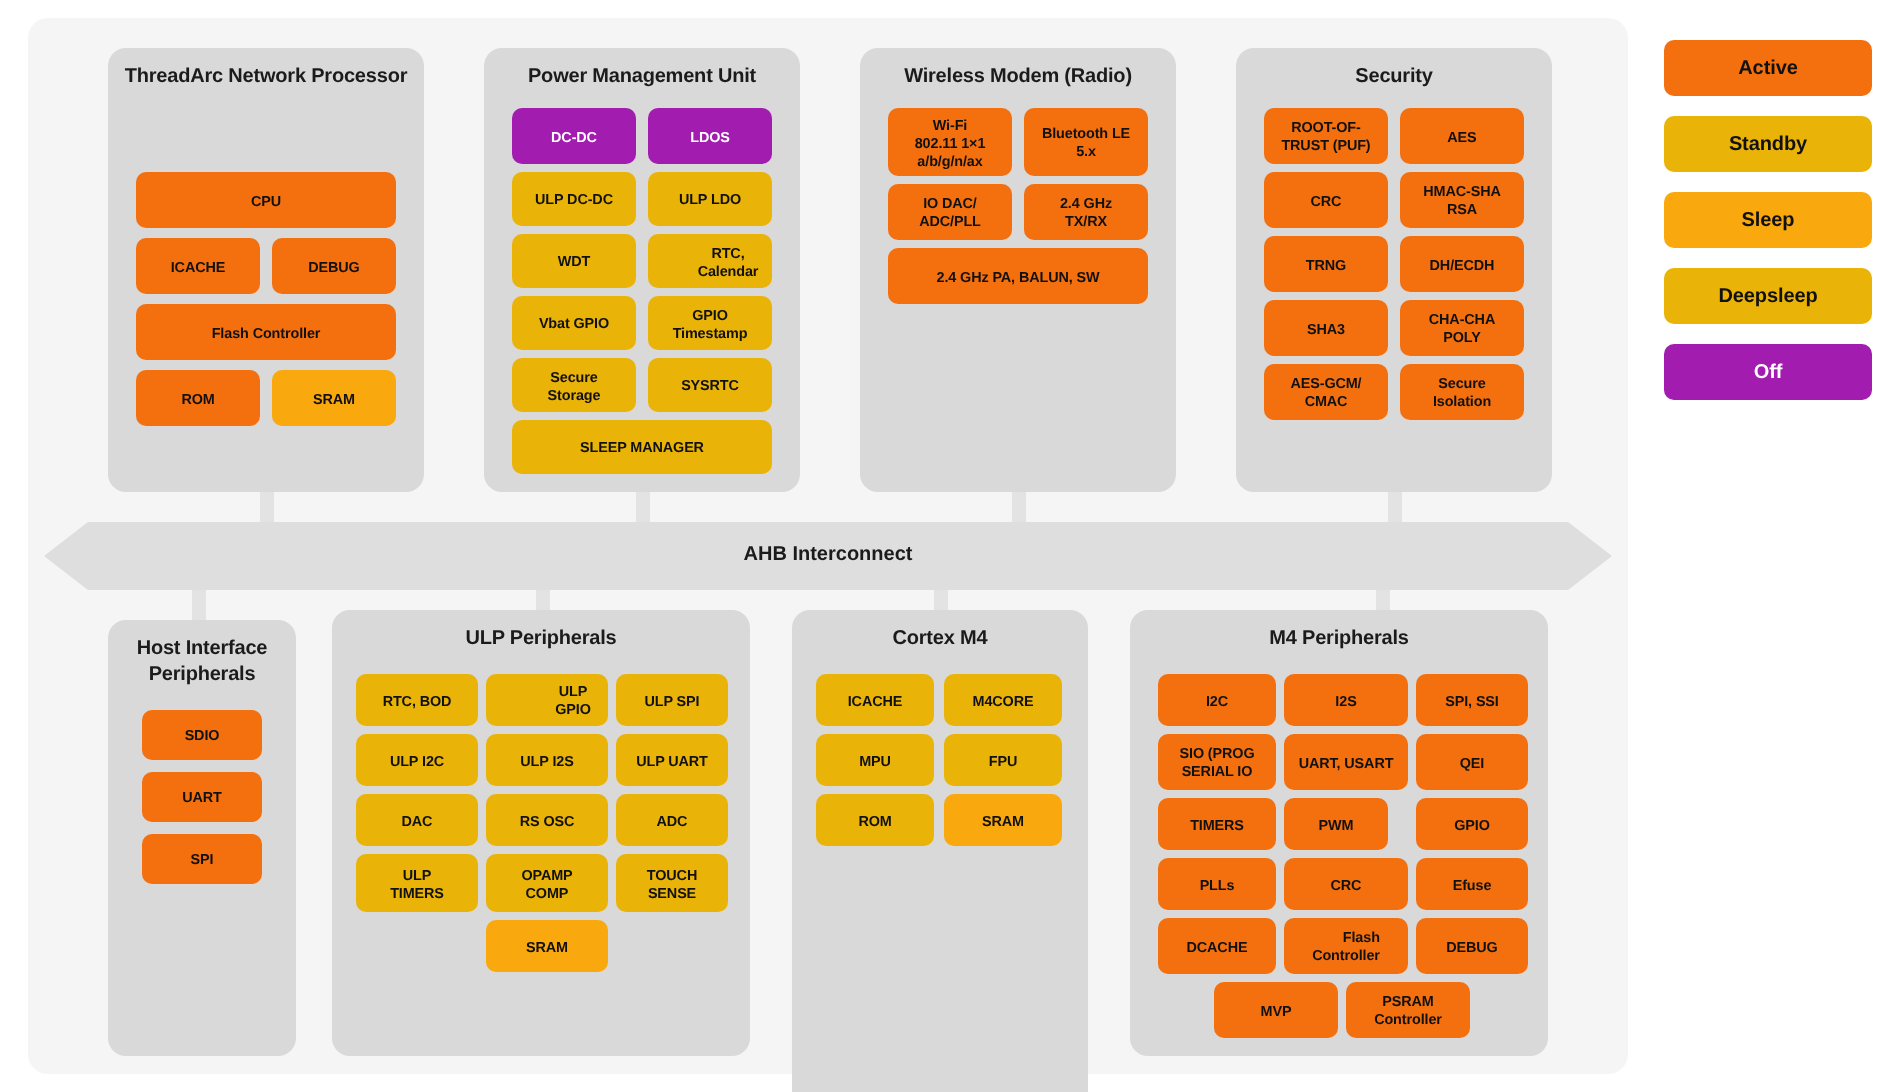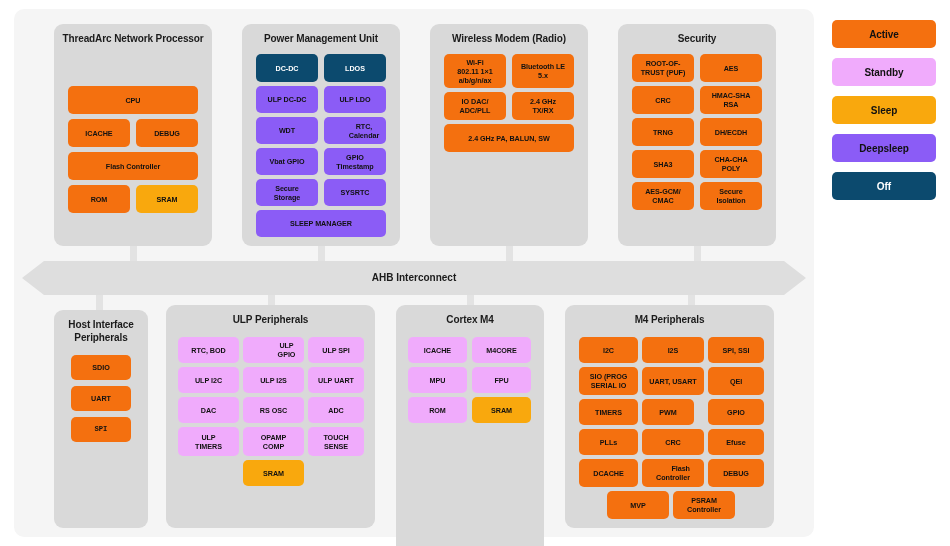--- a/index.html
+++ b/index.html
@@ -62,24 +62,24 @@
     text-align: center;
     font-size: 7.2px;
     font-weight: bold;
     line-height: 9px;
     letter-spacing: -0.05px;
     padding: 1px 2px;
     white-space: pre-line;
     color: #111111;
   }
   .c-active   { background: #f4700f; color: #111111; }
-  .c-standby  { background: #f0abfc; color: #111111; }
+  .c-standby  { background: #eab308; color: #111111; }
   .c-sleep    { background: #f9a80d; color: #111111; }
-  .c-deepsleep{ background: #8b5cf6; color: #111111; }
-  .c-off      { background: #0c4a6e; color: #ffffff; }
+  .c-deepsleep{ background: #eab308; color: #111111; }
+  .c-off      { background: #a21caf; color: #ffffff; }
 
   
   .interconnect {
     position: absolute;
     left: 22px;
     top: 261px;
     width: 784px;
     height: 34px;
   }
   .interconnect .bar {
@@ -227,21 +227,21 @@
 
   <div class="connector" style="left:96px; top:295px; width:7px; height:16px;"></div>
   <div class="connector" style="left:268px; top:295px; width:7px; height:16px;"></div>
   <div class="connector" style="left:467px; top:295px; width:7px; height:16px;"></div>
   <div class="connector" style="left:688px; top:295px; width:7px; height:16px;"></div>
 
   <div class="block" style="left:54px; top:310px; width:94px; height:218px;">
     <div class="block-title">Host Interface Peripherals</div>
     <div class="cell c-active" style="left:17px; top:45px; width:60px; height:25px;">SDIO</div>
     <div class="cell c-active" style="left:17px; top:76px; width:60px; height:25px;">UART</div>
-    <div class="cell c-active" style="left:17px; top:107px; width:60px; height:25px;font-family:Liberation Mono, monospace;">SPI</div>
+    <div class="cell c-active" style="left:17px; top:107px; width:60px; height:25px;">SPI</div>
   </div>
 
   <div class="block" style="left:166px; top:305px; width:209px; height:223px;">
     <div class="block-title">ULP Peripherals</div>
     <div class="cell c-standby" style="left:12px; top:32px; width:61px; height:26px;">RTC, BOD</div>
     <div class="cell c-standby" style="left:77px; top:32px; width:61px; height:26px;padding-left:28px;">ULP GPIO</div>
     <div class="cell c-standby" style="left:142px; top:32px; width:56px; height:26px;">ULP SPI</div>
     <div class="cell c-standby" style="left:12px; top:62px; width:61px; height:26px;">ULP I2C</div>
     <div class="cell c-standby" style="left:77px; top:62px; width:61px; height:26px;">ULP I2S</div>
     <div class="cell c-standby" style="left:142px; top:62px; width:56px; height:26px;">ULP UART</div>

